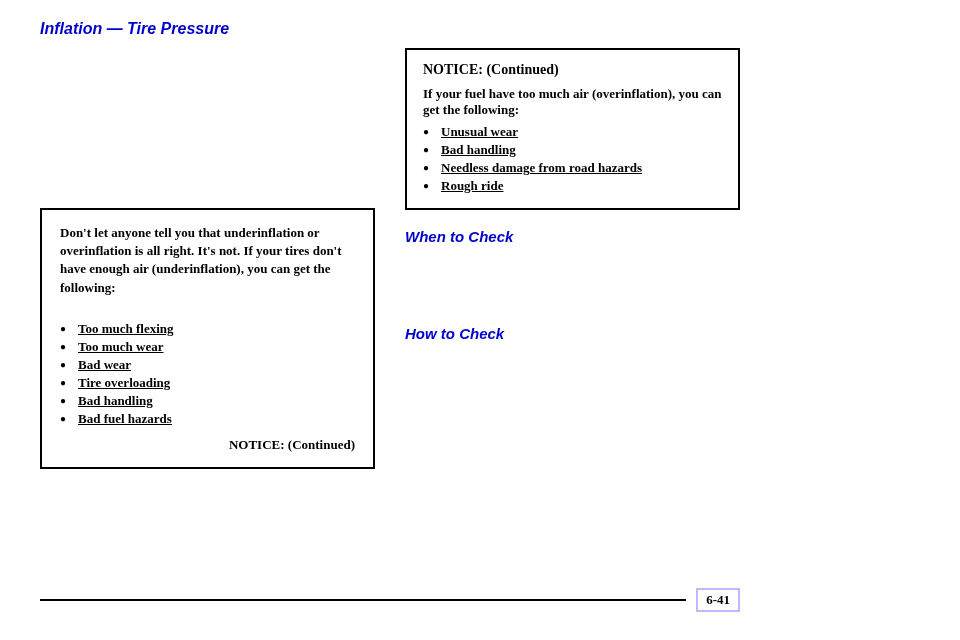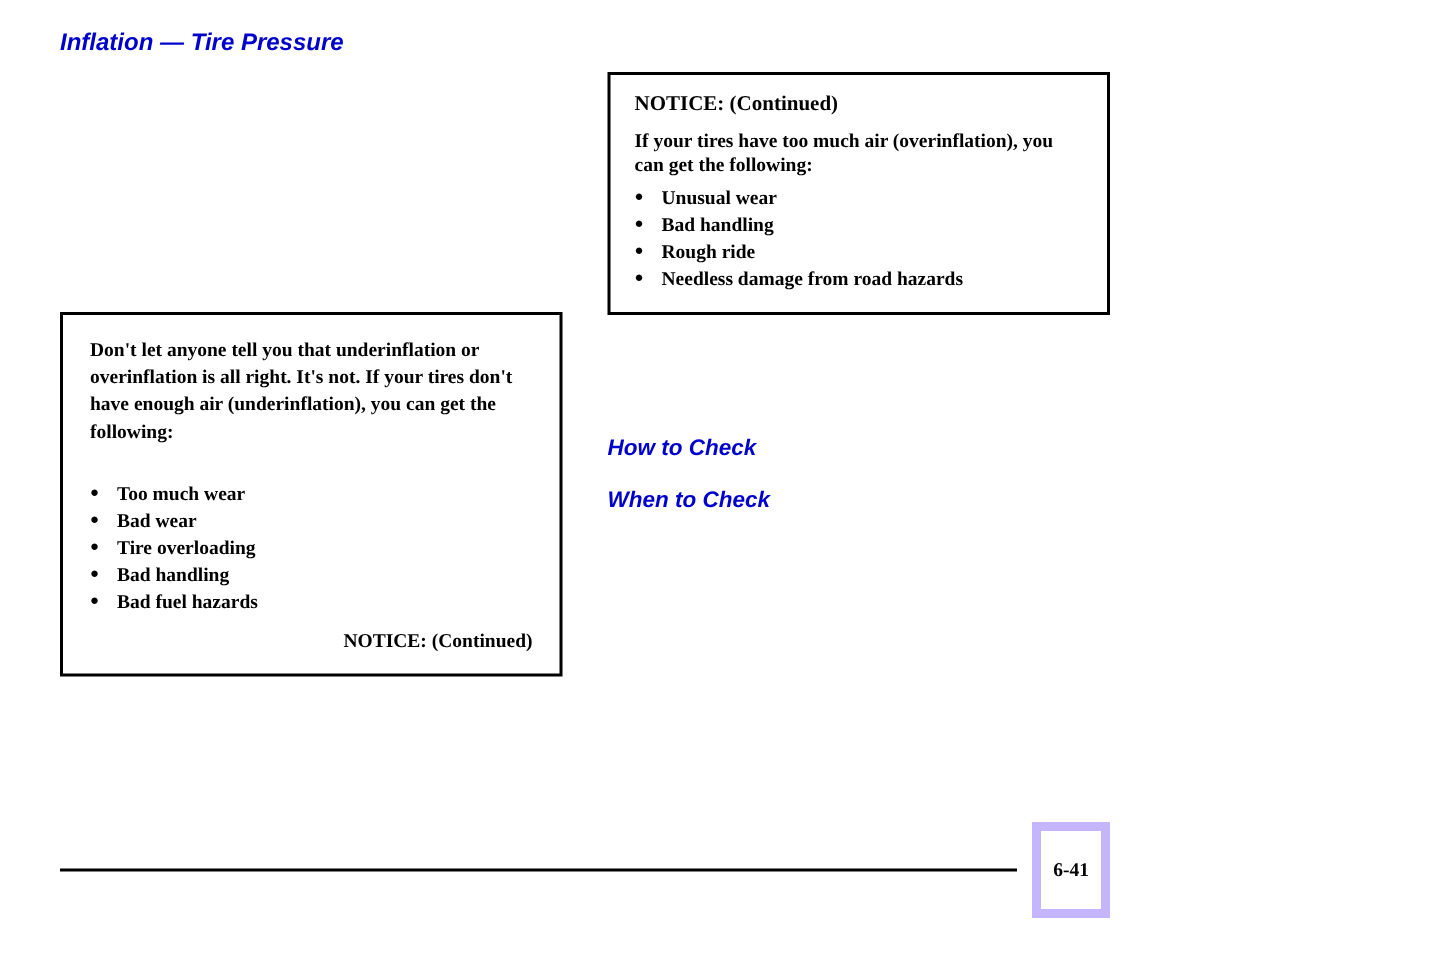--- a/index.html
+++ b/index.html
@@ -75,20 +75,21 @@
       padding: 0;
       margin: 6px 0 0 0;
     }
 
     .bullet-list li {
       padding-left: 18px;
       position: relative;
       font-weight: bold;
       font-size: 13px;
       margin-bottom: 2px;
+      text-decoration: underline;
     }
 
     .bullet-list li::before {
       content: "●";
       position: absolute;
       left: 0;
       font-size: 10px;
       top: 2px;
     }
 
@@ -135,68 +136,69 @@
     }
 
     .bottom-line {
       flex: 1;
       height: 1.5px;
       background: #000;
       margin-right: 10px;
     }
 
     .page-number-box {
-      border: 6px solid #c4b5fd;
-      padding: 18px 8px;
+      border: 2px solid #c4b5fd;
+      padding: 2px 8px;
       font-size: 13px;
       font-weight: bold;
       white-space: nowrap;
     }
   </style>
 </head>
 <body>
 
 <div class="page-container">
 
   <div class="page-title">Inflation — Tire Pressure</div>
 
   <div class="content-area">
 
     <div class="left-col">
       <div class="underinflation-box">
         <p>Don't let anyone tell you that underinflation or overinflation is all right. It's not. If your tires don't have enough air (underinflation), you can get the following:</p>
         <ul class="bullet-list">
+          <li>Too much flexing</li>
           <li>Too much wear</li>
           <li>Bad wear</li>
           <li>Tire overloading</li>
           <li>Bad handling</li>
           <li>Bad fuel hazards</li>
         </ul>
         <div class="notice-continued">NOTICE: (Continued)</div>
       </div>
     </div>
 
     <div class="right-col">
 
       <div class="notice-box">
         <div class="notice-box-title">NOTICE: (Continued)</div>
         <div class="notice-box-body">
-          <p>If your tires have too much air (overinflation), you can get the following:</p>
+          <p>If your fuel have too much air (overinflation), you can get the following:</p>
           <ul class="bullet-list">
             <li>Unusual wear</li>
             <li>Bad handling</li>
+            <li>Needless damage from road hazards</li>
             <li>Rough ride</li>
-            <li>Needless damage from road hazards</li>
           </ul>
         </div>
       </div>
 
+      <div class="section-heading">When to Check</div>
+
       <div class="section-heading" style="margin-top: 80px;">How to Check</div>
-
-      <div class="section-heading">When to Check</div>
 
     </div>
   </div>
 
   <div class="bottom-bar">
     <div class="bottom-line"></div>
     <div class="page-number-box">6-41</div>
   </div>
 
 </div>

